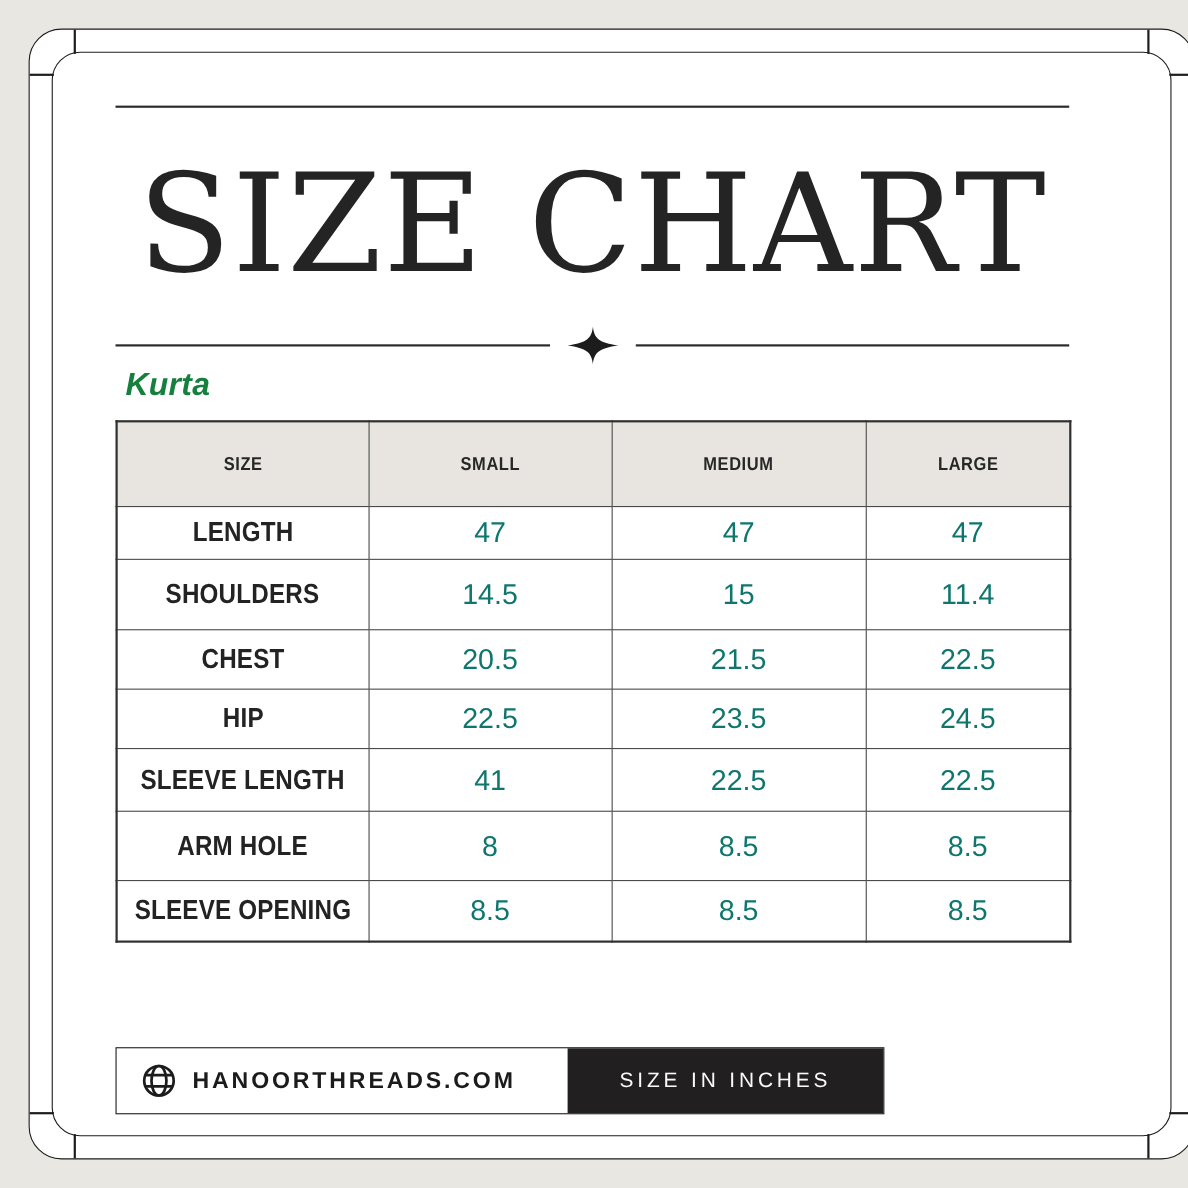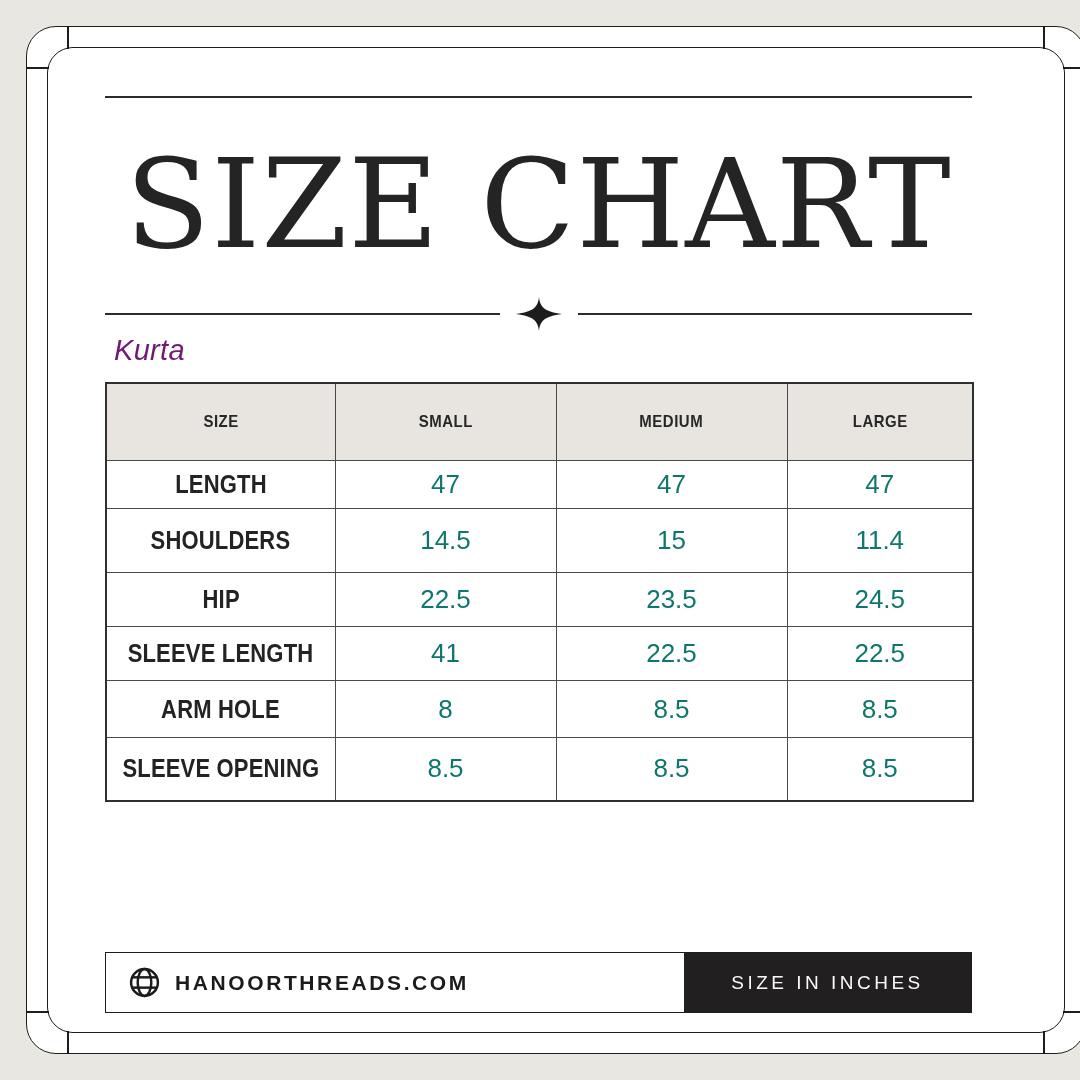--- a/index.html
+++ b/index.html
@@ -18,43 +18,43 @@
   
   .top-rule{position:absolute;left:105px;top:96px;width:867px;height:1.8px;background:#2b2b2b;}
   .page-title{position:absolute;left:105px;top:142px;width:867px;text-align:center;
     font-family:"DejaVu Serif","Liberation Serif",serif;font-size:124px;line-height:1.0;
     color:#242424;letter-spacing:1px;white-space:nowrap;}
   .divider{position:absolute;left:105px;top:298px;width:867px;height:32px;
     display:flex;align-items:center;}
   .divider-line{flex:1;height:1.7px;background:#2b2b2b;}
   .sparkle{width:46px;height:34px;margin:0 16px;flex:0 0 auto;}
 
-  .product-label{position:absolute;left:114px;top:334px;font-size:29px;font-weight:normal;
-    font-style:italic;color:#701a75;letter-spacing:0.3px;}
+  .product-label{position:absolute;left:114px;top:334px;font-size:29px;font-weight:bold;
+    font-style:italic;color:#15803d;letter-spacing:0.3px;}
 
   
   .size-table{position:absolute;left:105px;top:382px;width:867px;
     border-collapse:collapse;table-layout:fixed;border:2px solid #303030;}
   .size-table th,.size-table td{border:1.5px solid #4a4a4a;text-align:center;
     vertical-align:middle;padding:0;}
   .size-table th{height:76px;background:#e8e5e0;font-size:17px;font-weight:bold;
     color:#272727;letter-spacing:0.6px;}
   .size-table tbody tr:nth-child(1){height:48px;}
   .size-table tbody tr:nth-child(2){height:64px;}
   .size-table tbody tr:nth-child(3){height:54px;}
   .size-table tbody tr:nth-child(4){height:54px;}
   .size-table tbody tr:nth-child(5){height:57px;}
   .size-table tbody tr:nth-child(6){height:63px;}
   .size-table tbody tr:nth-child(7){height:55px;}
   .row-label{font-size:25px;font-weight:bold;color:#232323;letter-spacing:0.2px;}
   .cond{display:inline-block;transform:scaleX(0.88);transform-origin:center;white-space:nowrap;}
   .num{font-size:26px;font-weight:400;color:#0f766e;}
 
   
-  .footer-bar{position:absolute;left:105px;top:952px;width:867px;height:61px;
+  .footer-bar{position:absolute;left:105px;top:952px;width:699px;height:61px;
     border:1.6px solid #1d1d1d;background:#ffffff;display:flex;align-items:stretch;box-sizing:border-box;}
   .footer-left{flex:1;display:flex;align-items:center;padding-left:22px;gap:14px;}
   .globe{width:33px;height:33px;flex:0 0 auto;}
   .website-text{font-size:21px;font-weight:600;color:#1b1b1b;letter-spacing:2.6px;}
   .unit-badge{width:287px;background:#211f1f;color:#fafafa;display:flex;align-items:center;
     justify-content:center;font-size:19px;font-weight:500;letter-spacing:3.5px;flex:0 0 auto;}
 </style>
 </head>
 <body>
 
@@ -106,20 +106,26 @@
         <td><span class="num">47</span></td>
         <td><span class="num">47</span></td>
       </tr>
       <tr>
         <td><span class="row-label cond">SHOULDERS</span></td>
         <td><span class="num">14.5</span></td>
         <td><span class="num">15</span></td>
         <td><span class="num">11.4</span></td>
       </tr>
       <tr>
+        <td><span class="row-label cond">CHEST</span></td>
+        <td><span class="num">20.5</span></td>
+        <td><span class="num">21.5</span></td>
+        <td><span class="num">22.5</span></td>
+      </tr>
+      <tr>
         <td><span class="row-label cond">HIP</span></td>
         <td><span class="num">22.5</span></td>
         <td><span class="num">23.5</span></td>
         <td><span class="num">24.5</span></td>
       </tr>
       <tr>
         <td><span class="row-label cond">SLEEVE LENGTH</span></td>
         <td><span class="num">41</span></td>
         <td><span class="num">22.5</span></td>
         <td><span class="num">22.5</span></td>

